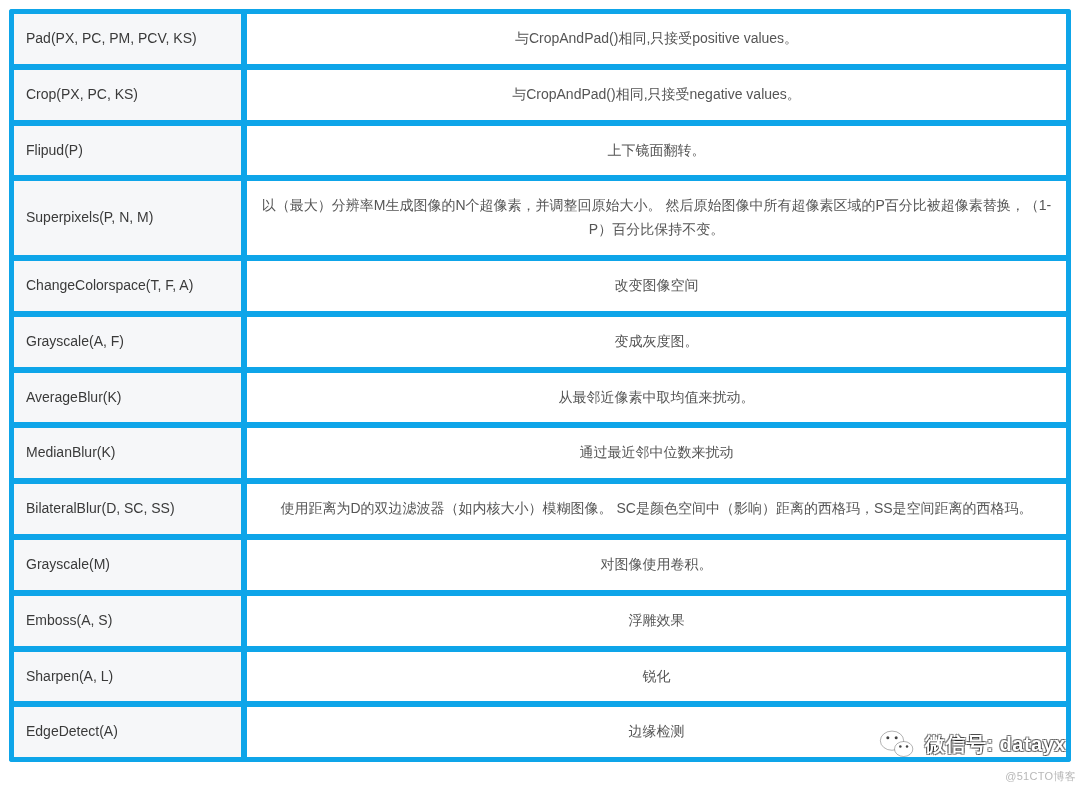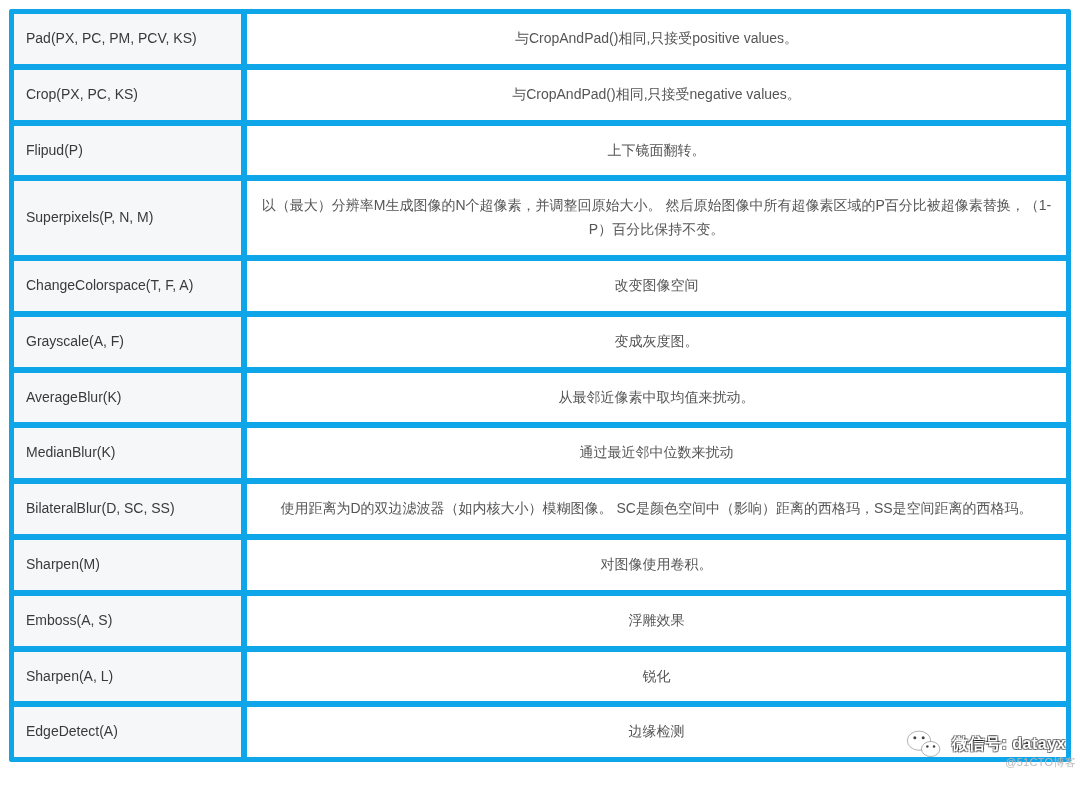--- a/index.html
+++ b/index.html
@@ -52,34 +52,34 @@
     }
     .wm-icon {
       width: 40px;
       height: 40px;
       margin-right: 8px;
       display: inline-flex;
       align-items: center;
       justify-content: center;
     }
     .wm-text {
-      font-size: 16px;
+      font-size: 20px;
       font-weight: 600;
       color: #fff;
       text-shadow:
         -1px -1px 0 rgba(0,0,0,0.45),
          1px -1px 0 rgba(0,0,0,0.45),
         -1px  1px 0 rgba(0,0,0,0.45),
          1px  1px 0 rgba(0,0,0,0.45);
       letter-spacing: 0.5px;
     }
     .credit {
       position: absolute;
       right: 4px;
-      bottom: 20px;
+      bottom: 6px;
       font-size: 11px;
       color: #b8b8b8;
       letter-spacing: 0.3px;
     }
   </style>
 </head>
 <body>
 
 <div class="table-wrap">
   <table>
@@ -114,21 +114,21 @@
         </tr>
         <tr>
           <td class="func-col">MedianBlur(K)</td>
           <td class="desc-col">通过最近邻中位数来扰动</td>
         </tr>
         <tr>
           <td class="func-col">BilateralBlur(D, SC, SS)</td>
           <td class="desc-col">使用距离为D的双边滤波器（如内核大小）模糊图像。 SC是颜色空间中（影响）距离的西格玛，SS是空间距离的西格玛。</td>
         </tr>
         <tr>
-          <td class="func-col">Sharpen(M)</td>
+          <td class="func-col">Grayscale(M)</td>
           <td class="desc-col">对图像使用卷积。</td>
         </tr>
         <tr>
           <td class="func-col">Emboss(A, S)</td>
           <td class="desc-col">浮雕效果</td>
         </tr>
         <tr>
           <td class="func-col">Sharpen(A, L)</td>
           <td class="desc-col">锐化</td>
         </tr>

